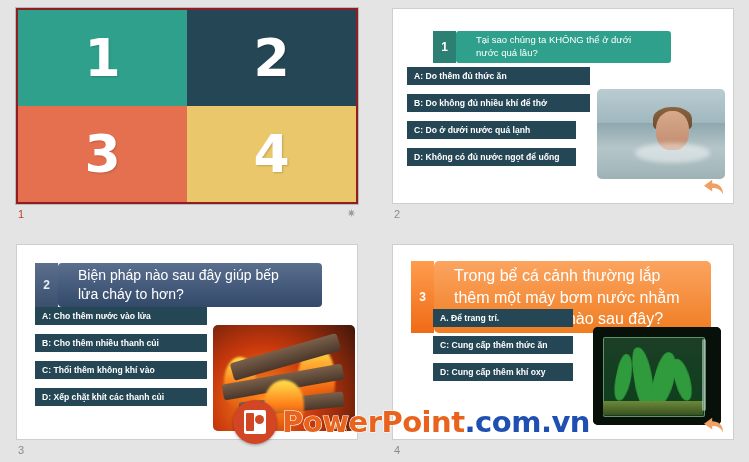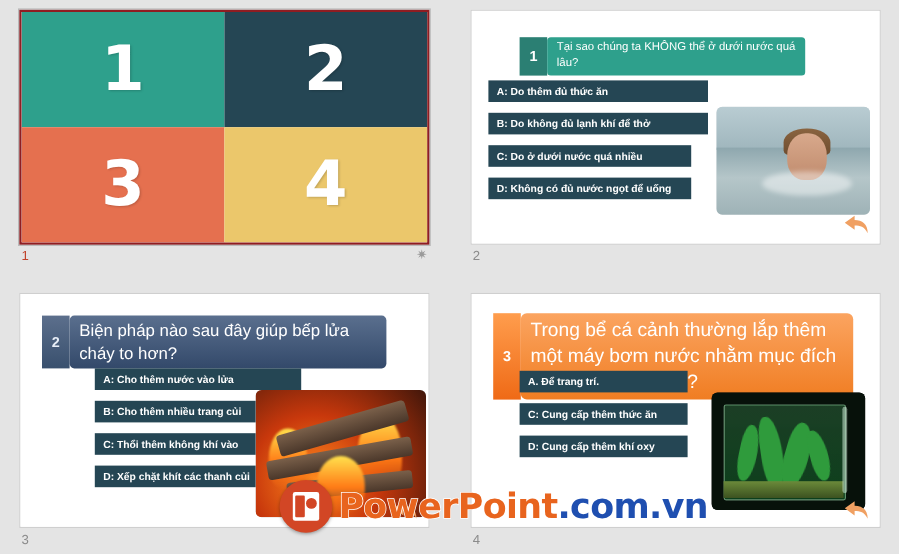--- a/index.html
+++ b/index.html
@@ -111,21 +111,21 @@
     font-weight: bold;
     font-size: 12px;
     padding: 0 4px;
   }
   .q-text {
     flex: 1 1 auto;
     display: flex;
     align-items: center;
     color: #ffffff;
     font-size: 9.5px;
-    padding: 3px 8px;
+    padding: 3px 20px;
     line-height: 1.35;
   }
 
   .answers {
     position: absolute;
   }
   .answer {
     background: #254654;
     color: #ffffff;
     font-size: 8.6px;
@@ -171,21 +171,21 @@
                 background: linear-gradient(#8a6440, #6d4c2e); }
   .swim-splash{ position:absolute; left:30%; top:60%; width:58%; height:22%;
                 border-radius: 50%;
                 background: rgba(255,255,255,.45); filter: blur(2px); }
 
   
   .s3 .q-header { left: 18px; top: 18px; width: 287px; }
   .s3 .q-badge { background: linear-gradient(#5c6f8c, #39506e); color:#e8eef7; }
   .s3 .q-text  { background: linear-gradient(#5a6f8e, #33496a);
                  border-radius: 4px; font-size: 14px; }
-  .s3 .answers { left: 18px; top: 62px; width: 172px; margin-left: 44px; }
+  .s3 .answers { left: 18px; top: 62px; width: 172px; }
   .s3 .answer  { width: 172px; }
   .s3 .photo { left: 196px; top: 80px; width: 142px; height: 106px; }
 
   .fire-bg   { position:absolute; inset:0;
                background: radial-gradient(circle at 35% 70%, #ff8a1e, #c8380c 45%, #40160a 100%); }
   .fire-log  { position:absolute; background: linear-gradient(#7a604a, #4a372a);
                border-radius: 3px; transform: rotate(-16deg); }
   .log-a { left: 12%; top: 22%; width: 78%; height: 17%; }
   .log-b { left: 6%;  top: 46%; width: 86%; height: 15%; transform: rotate(-10deg); }
   .log-c { left: 18%; top: 68%; width: 74%; height: 14%; transform: rotate(-6deg); }
@@ -299,22 +299,22 @@
     <div class="slide-frame plain">
       <div class="quiz s2">
 
         <div class="q-header">
           <div class="q-badge">1</div>
           <div class="q-text">Tại sao chúng ta KHÔNG thể ở dưới nước quá lâu?</div>
         </div>
 
         <div class="answers">
           <div class="answer">A: Do thêm đủ thức ăn</div>
-          <div class="answer">B: Do không đủ lạnh khí để thở</div>
-          <div class="answer short">C: Do ở dưới nước quá nhiều</div>
+          <div class="answer">B: Do không đủ nhiều khí để thở</div>
+          <div class="answer short">C: Do ở dưới nước quá lạnh</div>
           <div class="answer short">D: Không có đủ nước ngọt để uống</div>
         </div>
 
         <div class="photo">
           <div class="photo-inner">
             <div class="swim-sky"></div>
             <div class="swim-water"></div>
             <div class="swim-hair"></div>
             <div class="swim-head"></div>
             <div class="swim-splash"></div>
@@ -336,21 +336,21 @@
     <div class="slide-frame plain">
       <div class="quiz s3">
 
         <div class="q-header">
           <div class="q-badge">2</div>
           <div class="q-text">Biện pháp nào sau đây giúp bếp lửa cháy to hơn?</div>
         </div>
 
         <div class="answers">
           <div class="answer">A: Cho thêm nước vào lửa</div>
-          <div class="answer">B: Cho thêm nhiều trang củi</div>
+          <div class="answer">B: Cho thêm nhiều thanh củi</div>
           <div class="answer">C: Thổi thêm không khí vào</div>
           <div class="answer">D: Xếp chặt khít các thanh củi</div>
         </div>
 
         <div class="photo">
           <div class="photo-inner">
             <div class="fire-bg"></div>
             <div class="flame flame-1"></div>
             <div class="flame flame-2"></div>
             <div class="fire-log log-a"></div>

